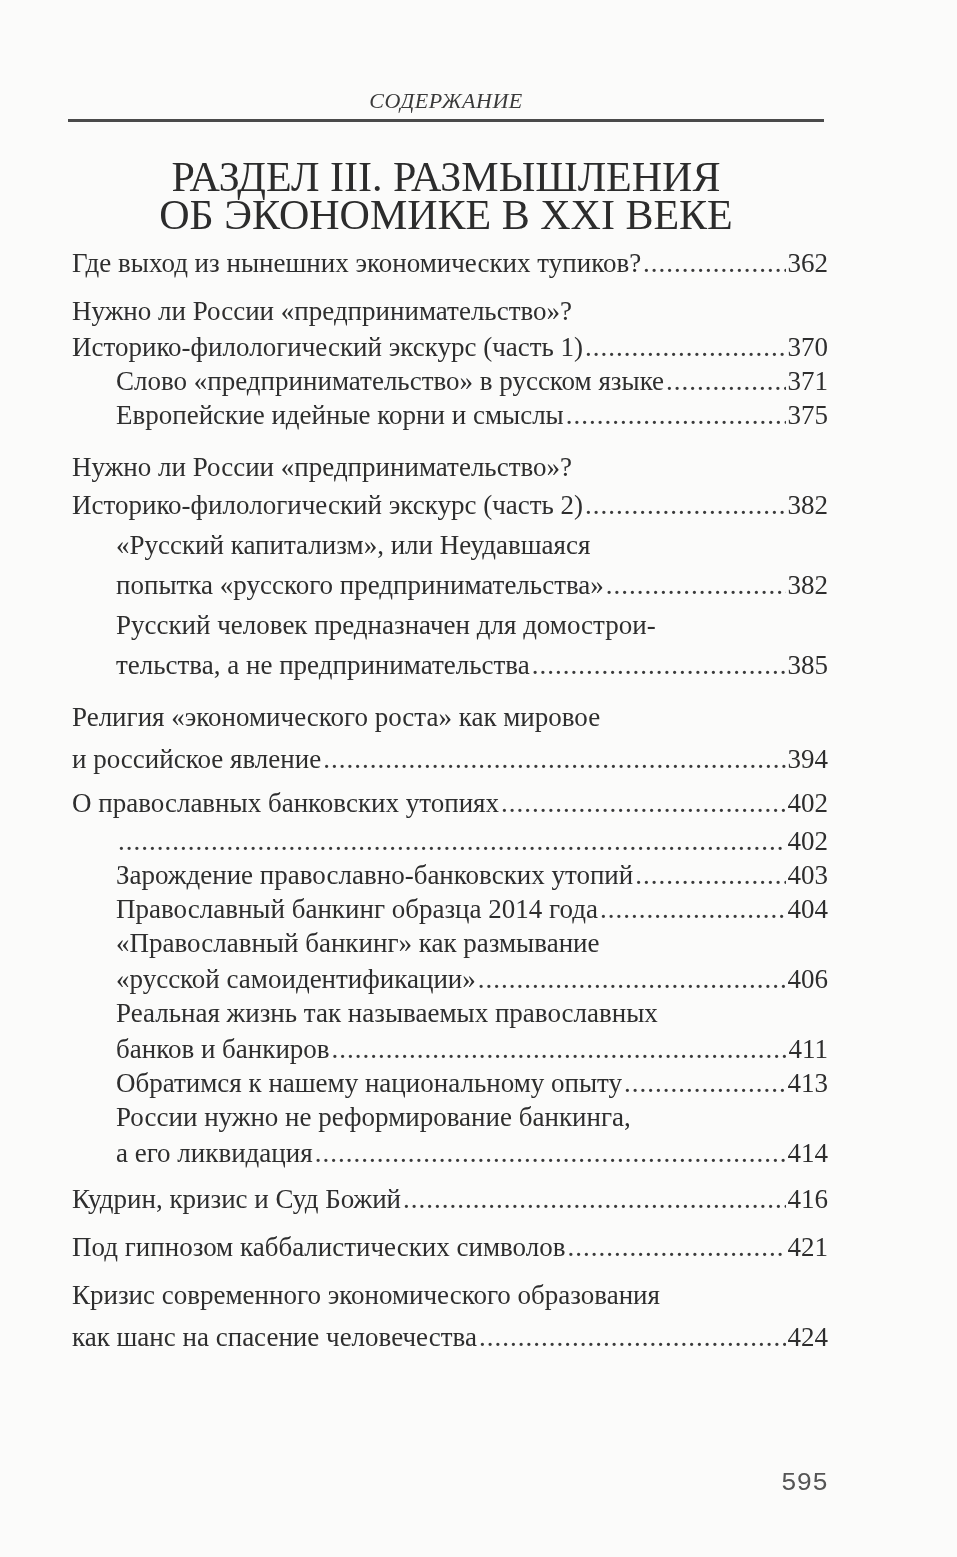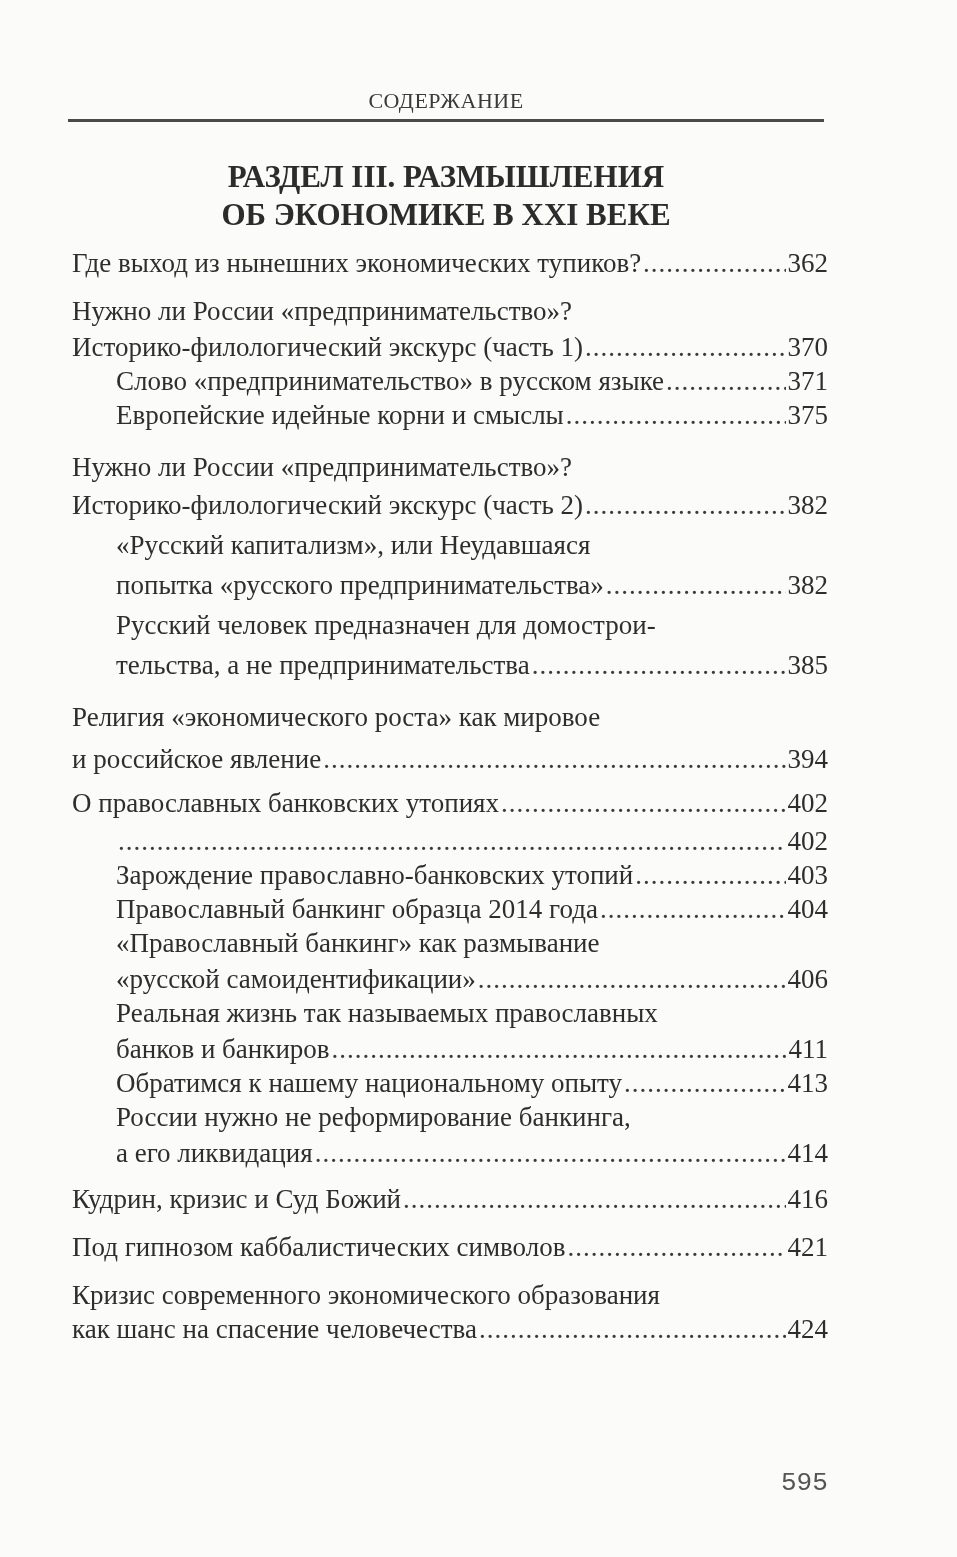--- a/index.html
+++ b/index.html
@@ -11,30 +11,30 @@
     font-family: "Liberation Serif", "DejaVu Serif", serif;
     color: #2e2e2e;
   }
   .ghost {
     position: absolute; left: 60px; top: 150px; width: 800px;
     color: #e4e4e2; font-size: 26px; line-height: 36px;
     transform: scaleX(-1); opacity: 0.8; pointer-events: none;
   }
   .running-head {
     position: absolute; left: 68px; width: 756px; top: 88px;
-    text-align: center; font-size: 22px;
+    text-align: center; font-style: italic; font-size: 22px;
     letter-spacing: 0.5px; color: #3a3a3a;
   }
   .rule {
     position: absolute; left: 68px; width: 756px; top: 119px;
     height: 3px; background: #4a4a4a;
   }
   .section-title {
     position: absolute; left: 68px; width: 756px; top: 158px;
-    text-align: center; font-weight: bold; font-size: 31px; line-height: 38px;
+    text-align: center; font-weight: normal; font-size: 42px; line-height: 38px;
     color: #2c2c2c;
   }
   .toc { position: absolute; left: 72px; width: 756px; top: 246px; }
   .entry {
     display: flex; align-items: flex-end; font-size: 27px; line-height: 34px;
     transform-origin: left; white-space: nowrap;
   }
   .entry .t { flex: 0 0 auto; }
   .entry .d {
     flex: 1 1 auto; overflow: hidden; margin: 0 2px;
@@ -212,21 +212,21 @@
   <div style="margin-top:14px">
     <div class="entry">
         <span class="t">Под гипнозом каббалистических символов</span>
         <span class="d"></span>
         <span class="p">421</span>
       </div>
   </div>
 
   <div style="margin-top:14px">
     <div class="line">Кризис современного экономического образования</div>
-    <div class="entry" style="">
+    <div class="entry" style="margin-top:8px">
         <span class="t">как шанс на спасение человечества</span>
         <span class="d"></span>
         <span class="p">424</span>
       </div>
   </div>
 </div>
 
 <div class="page-number">595</div>
 
 </body></html>

